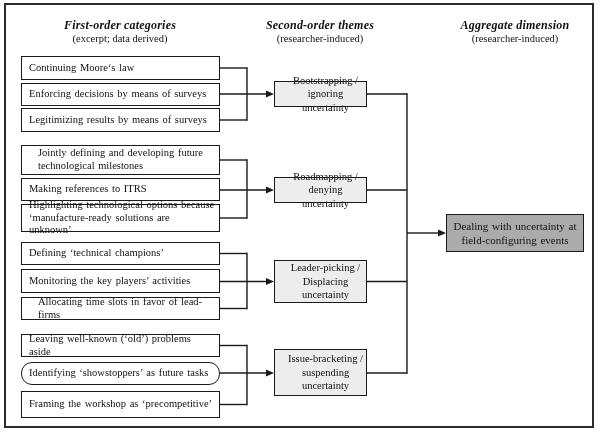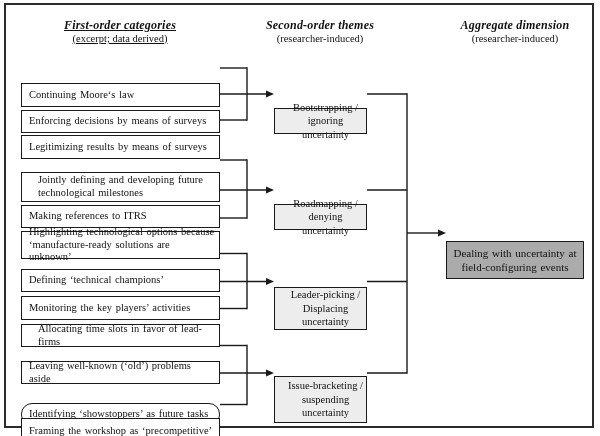--- a/index.html
+++ b/index.html
@@ -40,33 +40,32 @@
   }
   .col-header .title {
     font-size: 12px;
     font-weight: bold;
     font-style: italic;
     letter-spacing: 0.2px;
   }
   .col-header .subtitle {
     font-size: 10.5px;
   }
-  .hdr1 { left: 20px;  top: 19px; width: 200px; text-decoration: underline; }
+  .hdr1 { left: 20px;  top: 19px; width: 200px; }
   .hdr2 { left: 240px; top: 19px; width: 160px; }
   .hdr3 { left: 432px; top: 19px; width: 166px; }
 
   .box {
     position: absolute;
     box-sizing: border-box;
     border: 1.4px solid #1a1a1a;
     display: flex;
     align-items: center;
     font-size: 10.5px;
     line-height: 1.2;
-    margin-top: 27px;
   }
   .cat {
     left: 21px;
     width: 199px;
     background: var(--category-fill, #ffffff);
     padding: 1px 4px 1px 7px;
     white-space: pre-line;
     word-spacing: 1px;
   }
   .theme {
@@ -96,21 +95,21 @@
   .b1  { top: 56px;  height: 24px; }
   .b2  { top: 83px;  height: 23px; }
   .b3  { top: 108px; height: 24px; }
   .b4  { top: 145px; height: 30px; padding-left: 16px; }
   .b5  { top: 178px; height: 23px; }
   .b6  { top: 204px; height: 28px; }
   .b7  { top: 242px; height: 23px; }
   .b8  { top: 269px; height: 24px; }
   .b9  { top: 297px; height: 23px; padding-left: 16px; }
   .b10 { top: 334px; height: 23px; }
-  .b11 { top: 376px; height: 23px; border-radius: 11px; }
+  .b11 { top: 362px; height: 23px; border-radius: 11px; }
   .b12 { top: 391px; height: 27px; }
 
   .t1 { top: 81px;  height: 26px; }
   .t2 { top: 177px; height: 26px; }
   .t3 { top: 260px; height: 43px; }
   .t4 { top: 349px; height: 47px; }
 
   .connectors line    { stroke: var(--line, #1a1a1a); stroke-width: 1.4px; }
   .connectors polygon { fill: var(--line, #1a1a1a); }
 </style>

